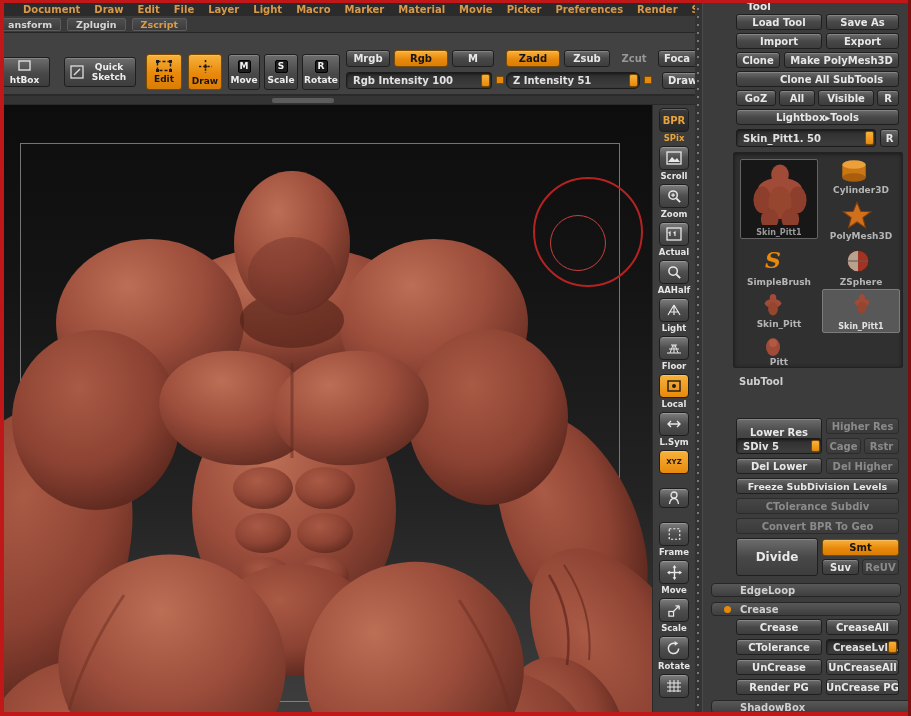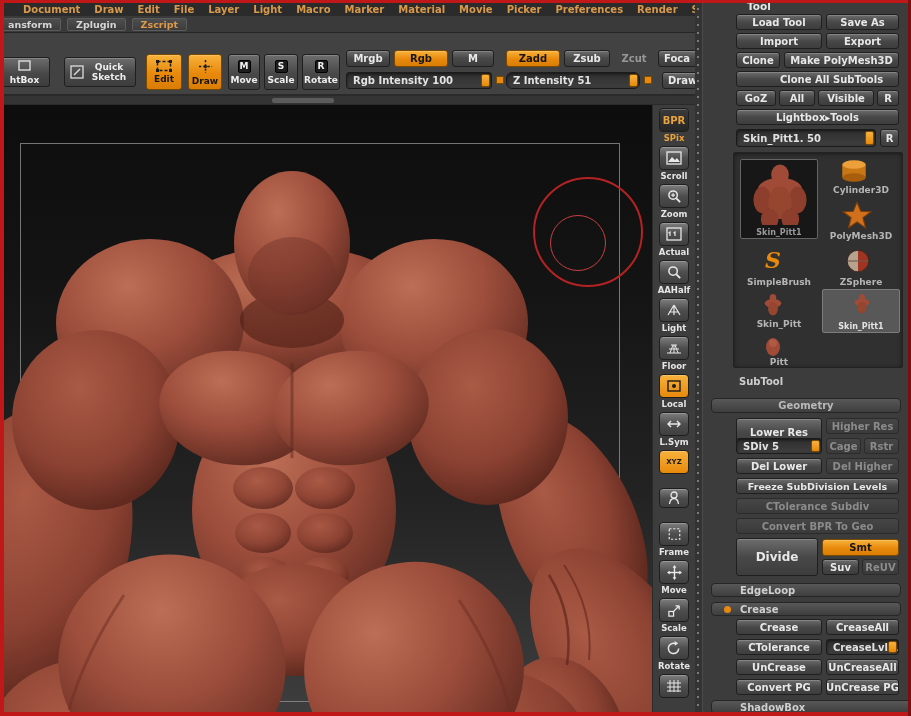--- a/index.html
+++ b/index.html
@@ -440,23 +440,20 @@
         <ellipse cx="9" cy="10" rx="7" ry="9" fill="#a04a38"></ellipse>
           <ellipse cx="9" cy="6" rx="4" ry="4" fill="#b05a44"></ellipse>
       </svg>
       <div class="thumb-label" style="left:0px;top:204px;width:90px;">Pitt</div>
     </div>
 
     <div class="section-bar" style="left:8px;top:374px;width:190px;height:15px;background:none;border:none;">
       <span>SubTool</span>
     </div>
 
-    <div class="section-bar" style="left:8px;top:398px;width:190px;height:15px;justify-content:center;padding-left:0;color:#b9b9b9;">
-      <span>Geometry</span>
-    </div>
 
     <div class="btn" style="left:33px;top:418px;width:86px;height:28px;">Lower Res</div>
     <div class="btn dim" style="left:123px;top:418px;width:73px;height:16px;">Higher Res</div>
 
     <div class="slider" style="left:33px;top:438px;width:86px;height:16px;">
       <span class="sl-text">SDiv 5</span>
       <div class="handle"></div>
     </div>
     <div class="btn dim" style="left:123px;top:438px;width:35px;height:16px;">Cage</div>
     <div class="btn dim" style="left:161px;top:438px;width:35px;height:16px;">Rstr</div>
@@ -487,21 +484,21 @@
 
     <div class="btn" style="left:33px;top:639px;width:86px;height:16px;">CTolerance</div>
     <div class="slider" style="left:123px;top:639px;width:73px;height:16px;">
       <span class="sl-text">CreaseLvl 15</span>
       <div class="handle"></div>
     </div>
 
     <div class="btn" style="left:33px;top:659px;width:86px;height:16px;">UnCrease</div>
     <div class="btn" style="left:123px;top:659px;width:73px;height:16px;">UnCreaseAll</div>
 
-    <div class="btn" style="left:33px;top:679px;width:86px;height:16px;">Convert PG</div>
+    <div class="btn" style="left:33px;top:679px;width:86px;height:16px;">Render PG</div>
     <div class="btn" style="left:123px;top:679px;width:73px;height:16px;">UnCrease PG</div>
 
     <div class="section-bar" style="left:8px;top:700px;width:212px;height:14px;">
       <span>ShadowBox</span>
     </div>
   </div>
 
   <div class="redline" style="left:0;top:0;width:911px;height:3px;"></div>
   <div class="redline" style="left:0;top:0;width:4px;height:716px;"></div>
   <div class="redline" style="left:0;top:712px;width:911px;height:4px;"></div>

